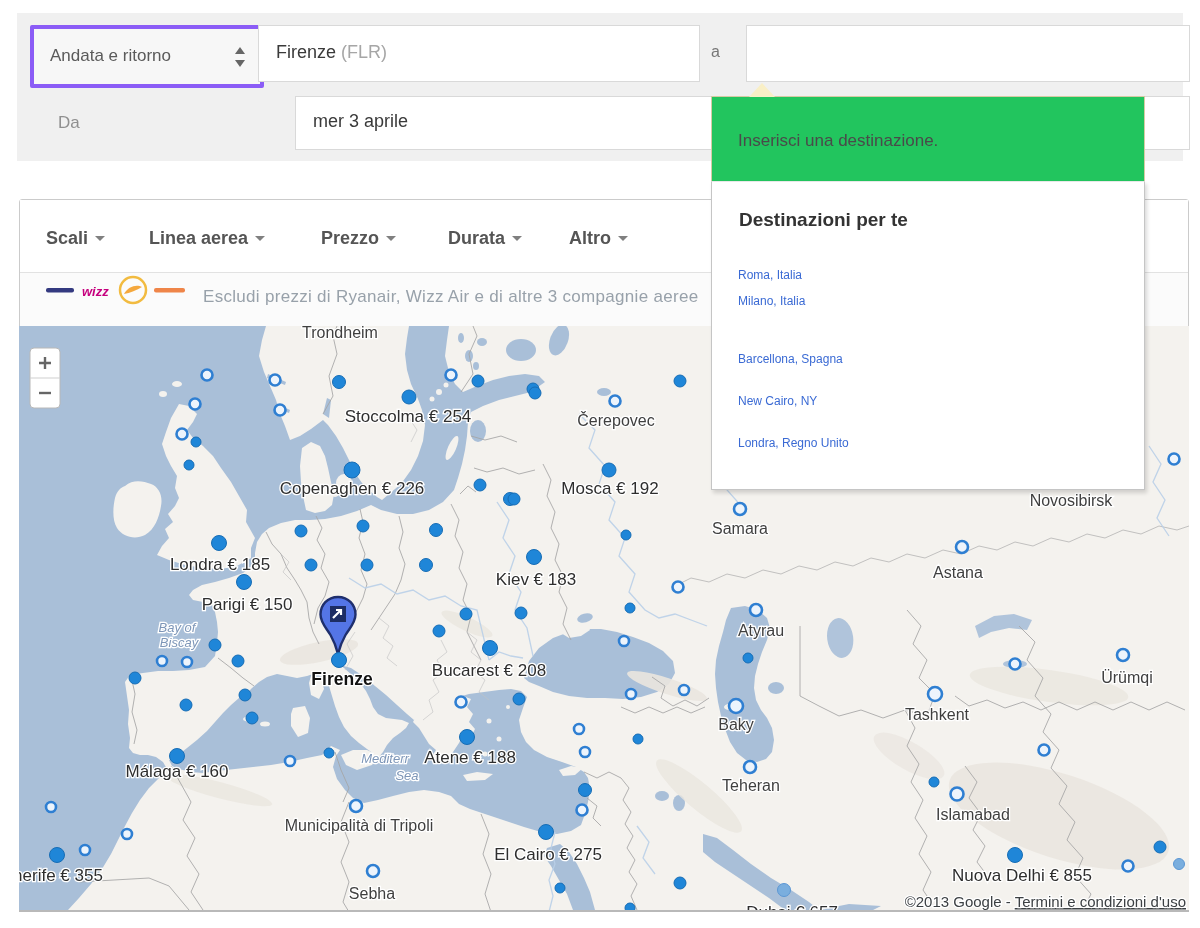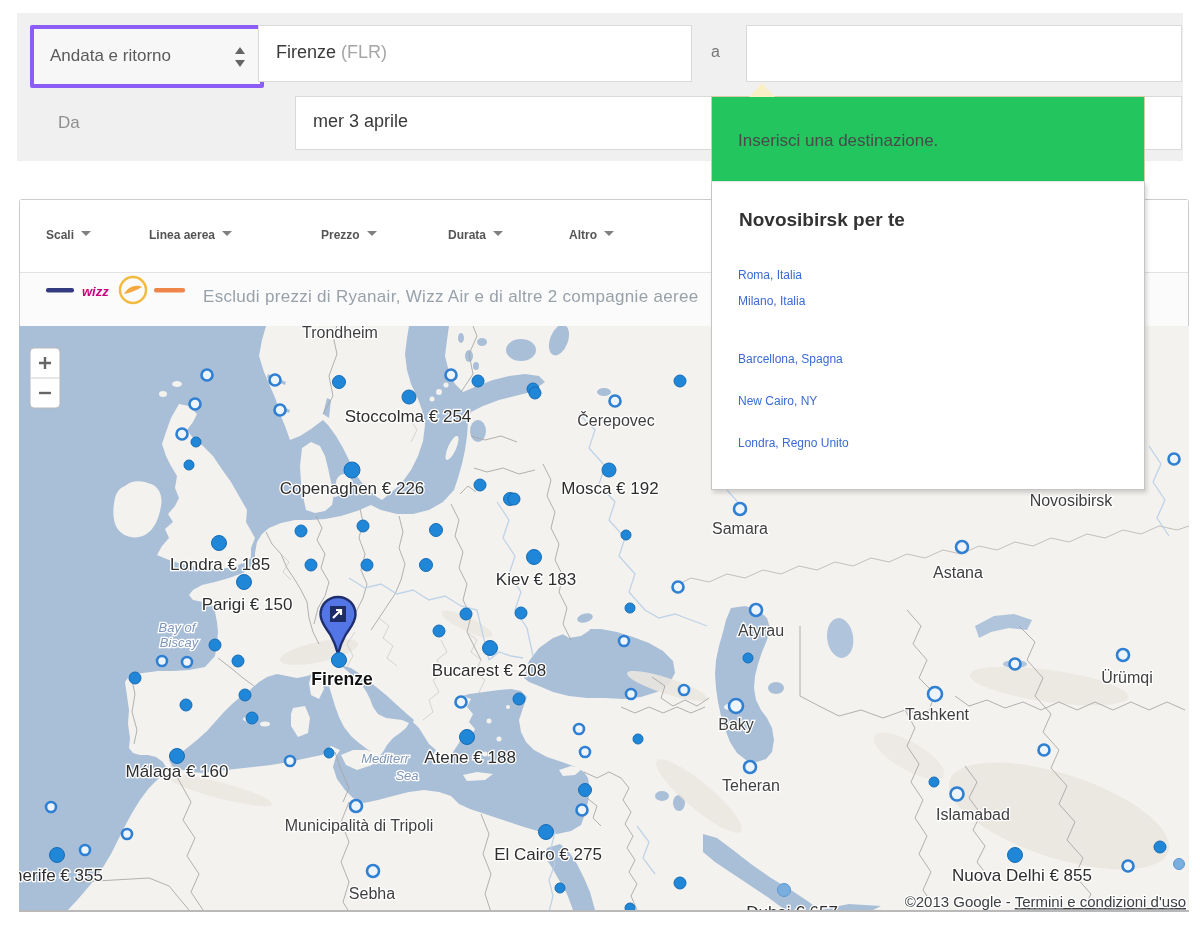--- a/index.html
+++ b/index.html
@@ -8,35 +8,35 @@
 .abs{position:absolute;}
 
 #panel{left:17px;top:13px;width:1166px;height:148px;background:#f0f0f0;}
 #tripbtn{left:13px;top:12px;width:226px;height:55px;background:#f7f7f7;
   border:4px solid #8b5cf6;border-radius:2px;}
 #tripbtn .t{position:absolute;left:16px;top:17px;font-size:17px;color:#5a5a5a;}
 .spin{position:absolute;right:14px;top:18px;width:11px;height:20px;}
 .spin:before,.spin:after{content:"";position:absolute;left:0;border-left:5.5px solid transparent;border-right:5.5px solid transparent;}
 .spin:before{top:0;border-bottom:7px solid #666;}
 .spin:after{bottom:0;border-top:7px solid #666;}
-.inp{background:#fff;border:1px solid #d9d9d9;}
+.inp{background:#fff;border:1px solid #d9d9d9;padding-left:8px;}
 #inp-from{left:241px;top:12px;width:432px;height:55px;}
 #inp-from .t{position:absolute;left:17px;top:16px;font-size:18px;color:#3a3a3a;}
 #inp-from .t span{color:#a6a6a6;}
 #lab-a{left:694px;top:30px;font-size:16px;color:#777;}
 #inp-to{left:729px;top:12px;width:434px;height:55px;}
 #lab-da{left:41px;top:100px;font-size:17px;color:#8f8f8f;}
 #inp-date{left:242px;top:83px;width:429px;height:52px;margin-left:36px;}
 #inp-date .t{position:absolute;left:17px;top:14px;font-size:18px;color:#3a3a3a;}
 #inp-date2{left:729px;top:83px;width:434px;height:52px;}
 
 #results{left:19px;top:199px;width:1170px;height:713px;border:1px solid #cbcbcb;
   border-radius:3px 3px 0 0;box-sizing:border-box;background:#fff;}
 #filterbar{left:0;top:0;width:100%;height:72px;border-bottom:1px solid #e2e2e2;background:#fff;}
-.filt{position:absolute;top:28px;font-size:12px;font-weight:bold;color:#555;}
+.filt{position:absolute;top:28px;font-size:18px;font-weight:bold;color:#555;}
 .filt .ar{display:inline-block;margin-left:7px;vertical-align:3px;
   border-left:5px solid transparent;border-right:5px solid transparent;border-top:5px solid #808080;}
 #escludi{left:0;top:73px;width:100%;height:53px;background:#fbfbfb;}
 #escl-text{position:absolute;left:183px;top:14px;font-size:17px;color:#98a1aa;letter-spacing:0.3px;white-space:nowrap;}
 
 #popup{left:711px;top:83px;width:434px;height:406px;z-index:50;}
 #pop-arrow{position:absolute;left:38px;top:0px;width:0;height:0;
   border-left:13px solid transparent;border-right:13px solid transparent;
   border-bottom:14px solid #f9efc6;z-index:52;}
 #pop-yellow{position:absolute;left:0;top:13px;width:432px;height:84px;background:#22c55e;
@@ -77,21 +77,21 @@
     <span class="filt" style="left:549px;">Altro<span class="ar"></span></span>
   </div>
   <div id="escludi" class="abs">
     <svg style="position:absolute;left:25px;top:0px;" width="150" height="36" viewBox="0 0 150 36">
       <rect x="1" y="15" width="28" height="4.5" rx="2" fill="#343a80"></rect>
       <text x="37" y="23" font-size="13" font-weight="bold" font-style="italic" fill="#c6007e" font-family="Liberation Sans,sans-serif">wizz</text>
       <circle cx="88" cy="17" r="13" fill="none" stroke="#f2bb40" stroke-width="2.5"></circle>
       <path d="M79 21 C83 13 92 11 97 14 C92 17 85 20 79 21 Z" fill="#f5a83d"></path>
       <rect x="109" y="15" width="31" height="4.5" rx="2" fill="#ef8549"></rect>
     </svg>
-    <span id="escl-text">Escludi prezzi di Ryanair, Wizz Air e di altre 2 compagnie aeree</span>
+    <span id="escl-text">Escludi prezzi di Ryanair, Wizz Air e di altre 3 compagnie aeree</span>
   </div>
 </div>
 
 <div id="mapwrap" class="abs">
 
 <svg width="1170" height="586" viewBox="0 0 1170 586" style="display:block">
 <rect width="1170" height="586" fill="#a9bfd8"></rect>
 <path d="M 430,0
 L 428,14 426,30 430,46 436,58 444,66
 L 458,60 474,54 490,50 506,48 520,50 526,56
@@ -366,20 +366,20 @@
 </g>
 </svg>
 </div>
 
 <div id="popup" class="abs">
   <div id="pop-arrow"></div>
   <div id="pop-yellow">
       <span class="t">Inserisci una destinazione.</span>
     </div>
   <div id="pop-white">
-    <h3>Novosibirsk per te</h3>
+    <h3>Destinazioni per te</h3>
     <span class="plink" style="top:86px;">Roma, Italia</span>
     <span class="plink" style="top:112px;">Milano, Italia</span>
     <span class="plink" style="top:170px;">Barcellona, Spagna</span>
     <span class="plink" style="top:212px;">New Cairo, NY</span>
     <span class="plink" style="top:254px;">Londra, Regno Unito</span>
   </div>
 </div>
 
 </body></html>

